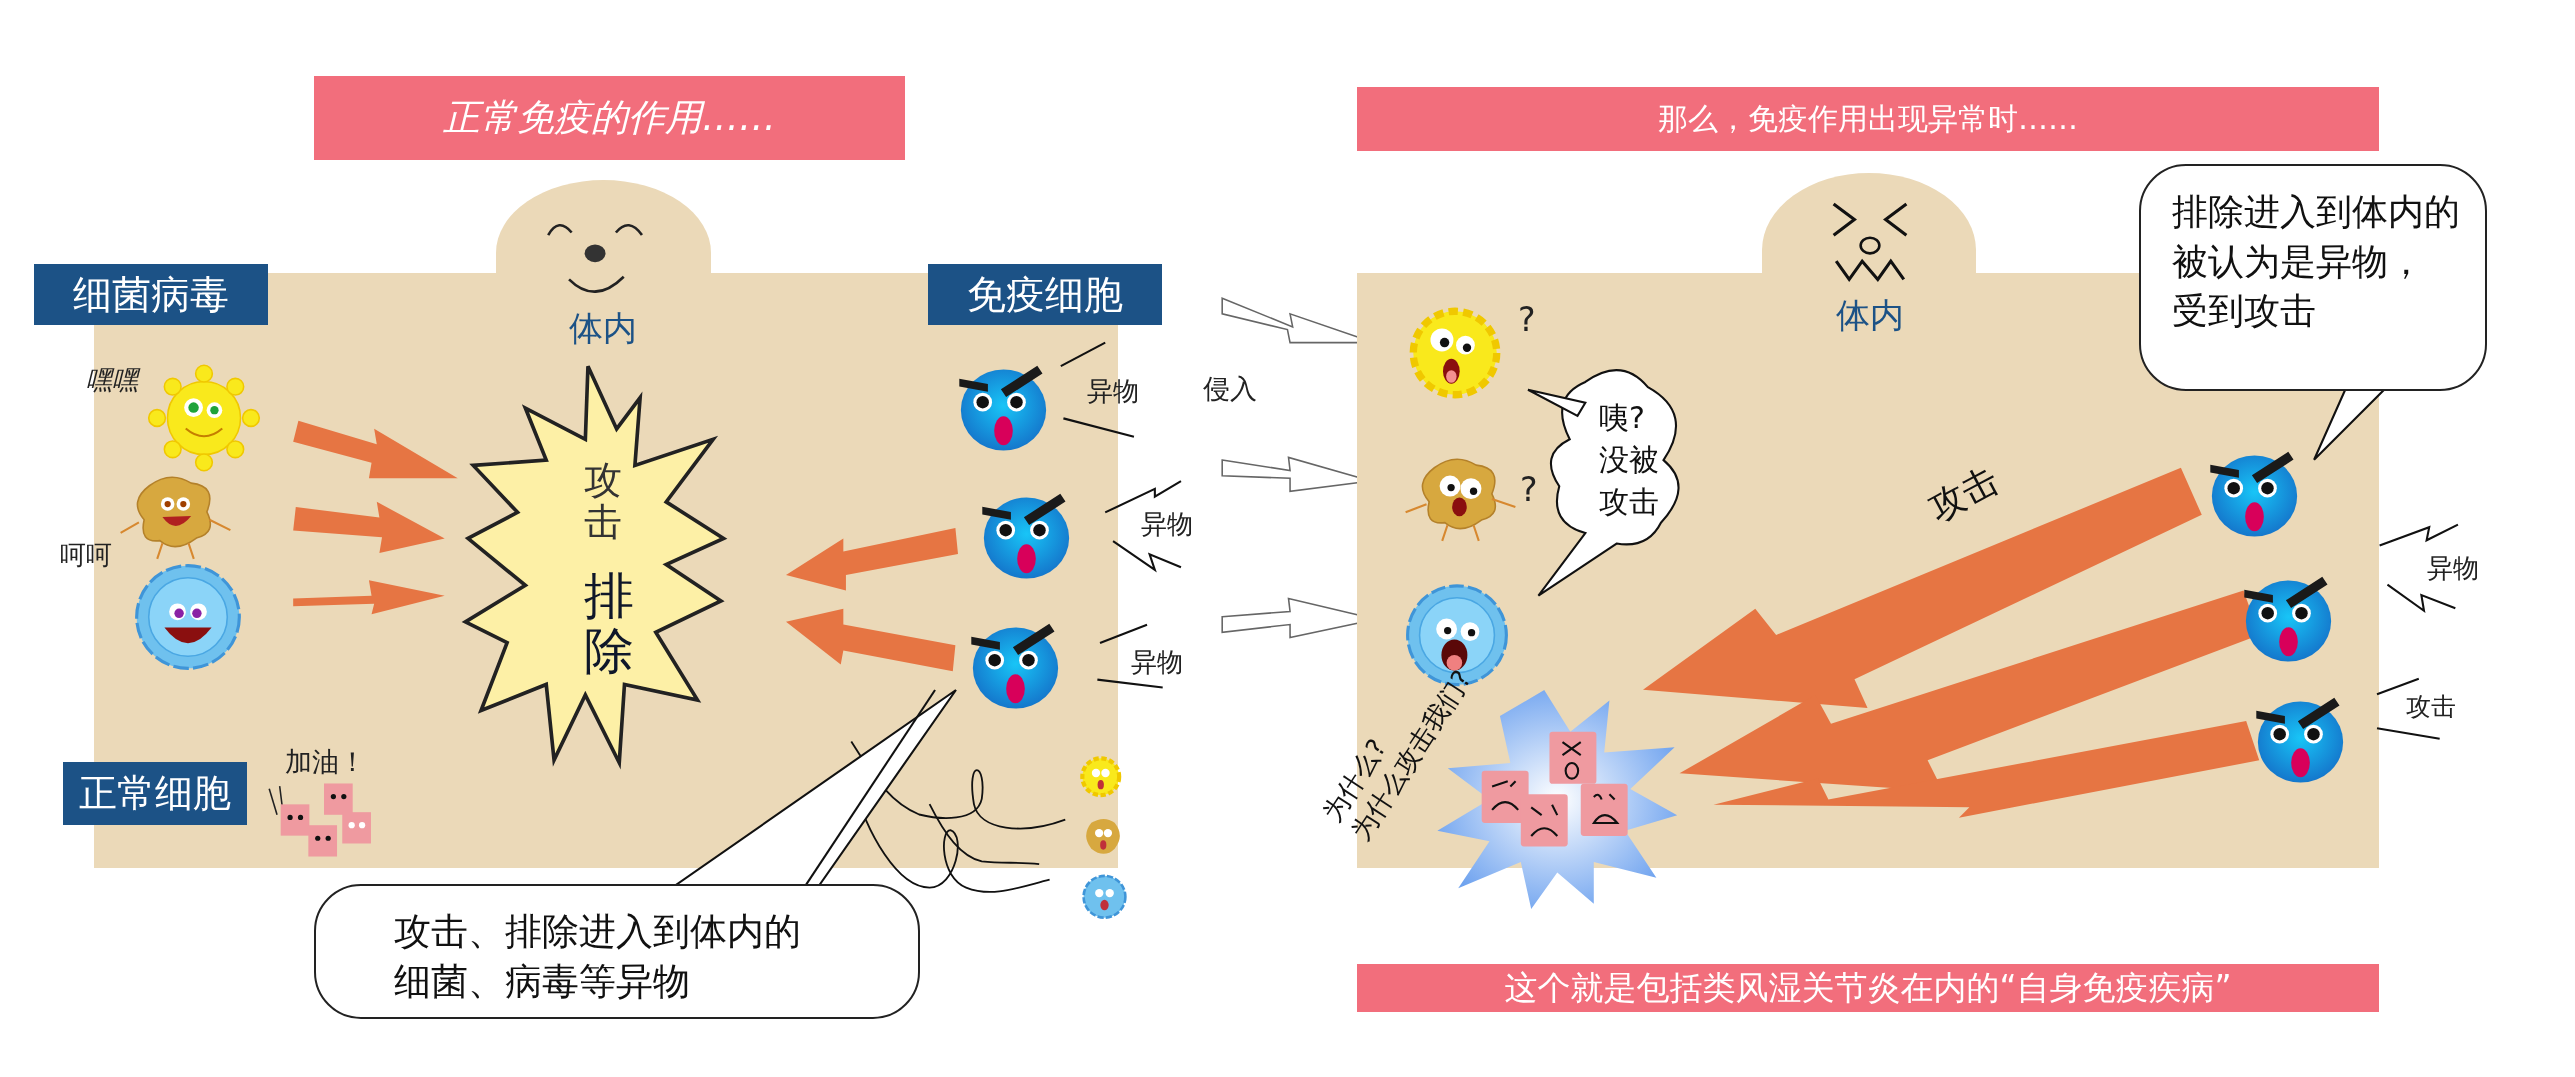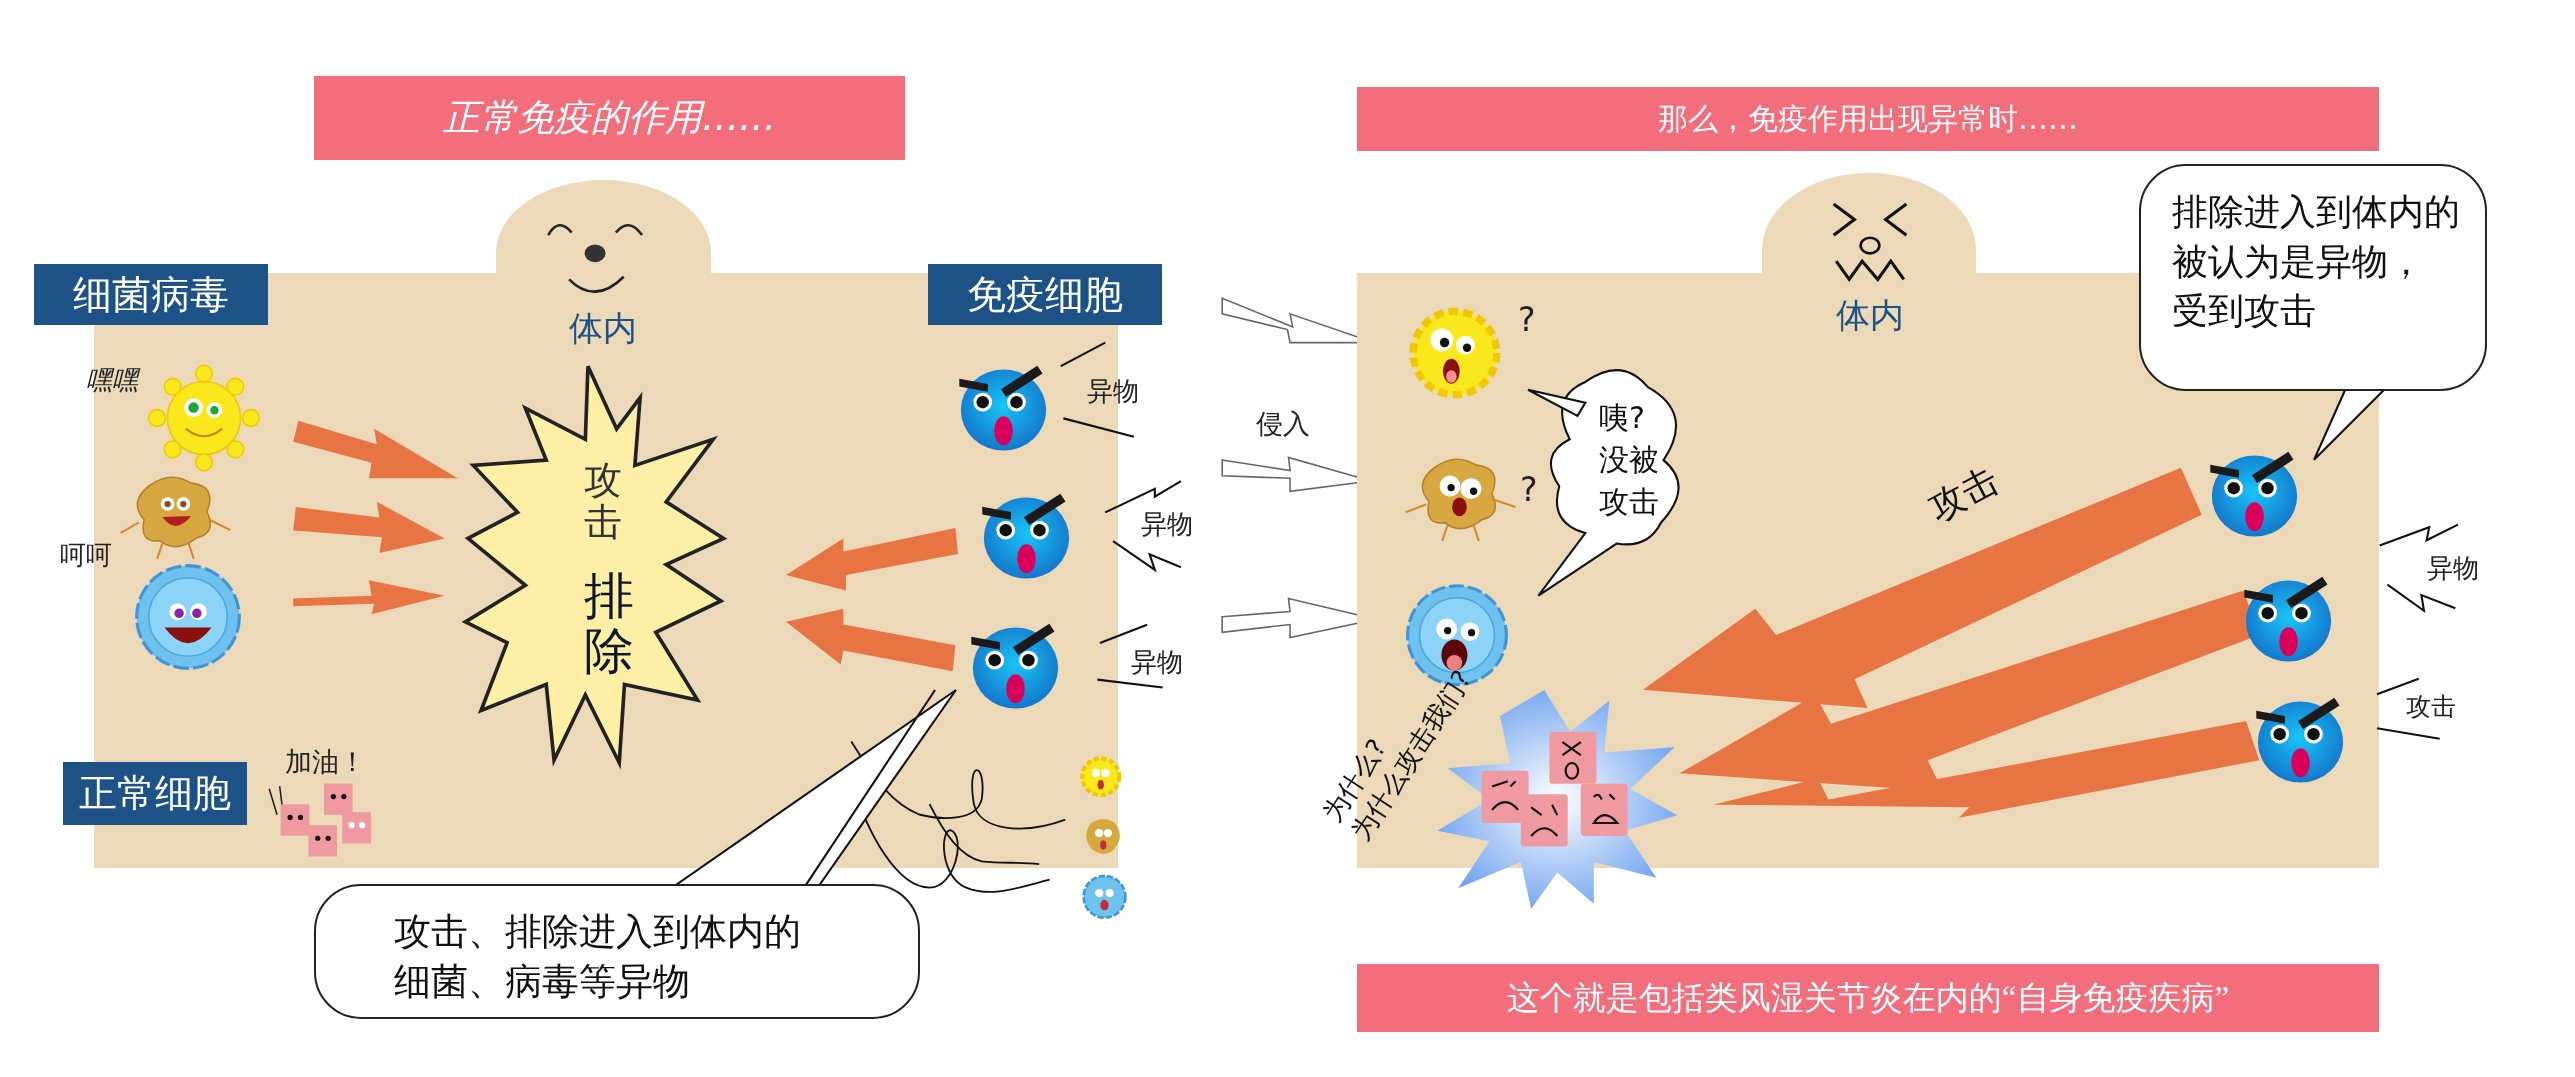--- a/index.html
+++ b/index.html
@@ -209,21 +209,21 @@
 <div class="speech" style="left:314px;top:884px;width:606px;height:135px;box-sizing:border-box;padding:21px 0 0 78px;">
   <div>攻击、排除进入到体内的</div>
   <div>细菌、病毒等异物</div>
 </div>
 
 <svg style="left:1222px;top:293px;" width="157" height="355" viewBox="0 0 300 680">
   <polygon points="0,10 135,65 130,40 290,95 130,95 125,70 0,40" fill="#fff" stroke="#666" stroke-width="3"></polygon>
   <polygon points="0,320 130,340 127,315 285,360 130,380 130,355 0,350" fill="#fff" stroke="#666" stroke-width="3"></polygon>
   <polygon points="0,620 130,610 127,585 295,625 130,660 130,635 0,650" fill="#fff" stroke="#666" stroke-width="3"></polygon>
 </svg>
-<div class="small" style="left:1256px;top:371px;font-size:27px;margin-top:35px;">侵入</div>
+<div class="small" style="left:1203px;top:371px;font-size:27px;">侵入</div>
 
 <div class="banner" style="left:1357px;top:87px;width:1022px;height:64px;font-size:30px;">
   <span>那么，免疫作用出现异常时……</span>
 </div>
 
 <div class="bump" style="left:1762px;top:173px;width:214px;height:110px;"></div>
 <div class="body-bg" style="left:1357px;top:273px;width:1022px;height:595px;"></div>
 
 <svg style="left:1831px;top:201px;" width="78" height="84" viewBox="0 0 150 160">
   <polyline points="5,5 45,35 5,65" stroke="#111" stroke-width="6" fill="none"></polyline>
@@ -349,16 +349,16 @@
 <svg style="left:2314px;top:366px;" width="120" height="99" viewBox="0 0 230 190">
   <polygon points="80,0 0,180 180,0" fill="#fff" stroke="#111" stroke-width="4"></polygon>
   <line x1="84" y1="0" x2="176" y2="0" stroke="#fff" stroke-width="8"></line>
 </svg>
 <div class="speech" style="left:2139px;top:164px;width:348px;height:227px;box-sizing:border-box;padding:21px 0 0 31px;font-size:36px;line-height:1.38;">
   <div>排除进入到体内的</div>
   <div>被认为是异物，</div>
   <div>受到攻击</div>
 </div>
 
-<div class="banner" style="left:1357px;top:964px;width:1022px;height:68px;font-size:33px;font-family:Liberation Serif, serif;">
+<div class="banner" style="left:1357px;top:964px;width:1022px;height:48px;font-size:33px;">
   <span>这个就是包括类风湿关节炎在内的“自身免疫疾病”</span>
 </div>
 
 
 </body></html>

